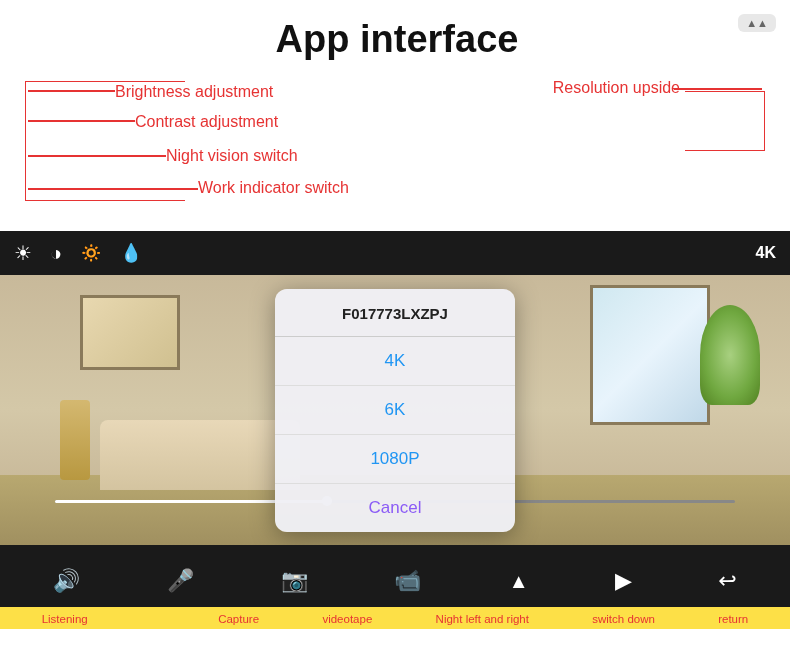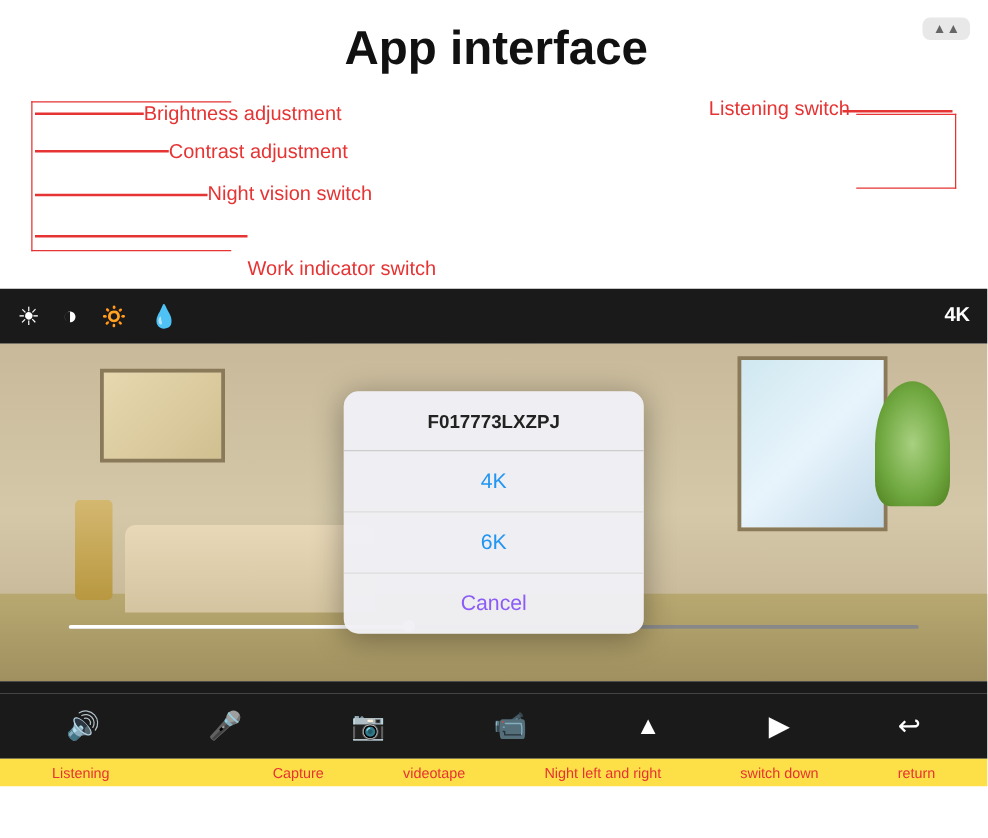--- a/index.html
+++ b/index.html
@@ -177,21 +177,21 @@
       color: #e63333;
       text-align: center;
     }
 
     
 
     
     .ann-brightness { top: 12px; left: 115px; }
     .ann-contrast   { top: 42px; left: 135px; }
     .ann-night      { top: 76px; left: 166px; }
-    .ann-work       { top: 108px; left: 198px; margin-top: 28px; }
+    .ann-work       { top: 108px; left: 198px; }
     .ann-resolution { top: 8px; right: 110px; }
 
     
     .line-brightness {
       position: absolute;
       top: 19px; left: 28px;
       width: 87px; height: 1.5px;
       background: #e63333;
     }
     .line-contrast {
@@ -340,21 +340,21 @@
 
   <span class="ann-label ann-brightness">Brightness adjustment</span>
   <span class="ann-label ann-contrast">Contrast adjustment</span>
   <span class="ann-label ann-night">Night vision switch</span>
   <span class="ann-label ann-work">Work indicator switch</span>
 
   <div class="bracket-right"></div>
 
   <div class="line-resolution"></div>
 
-  <span class="ann-label ann-resolution">Listening switch</span>
+  <span class="ann-label ann-resolution">Resolution upside</span>
 
 </div>
 
 <div class="cam-toolbar-top">
   <div class="cam-icons-left">
     <span class="cam-icon">☀</span>
     <span class="cam-icon">◑</span>
     <span class="cam-icon" style="font-size:18px;">🔅</span>
     <span class="cam-icon" style="color:#60c4e8; font-size:18px;">💧</span>
   </div>
@@ -370,20 +370,21 @@
     <div class="room-sofa"></div>
     <div class="room-lamp"></div>
     <div class="room-plant"></div>
   </div>
 
   <div class="dialog-overlay">
     <div class="dialog-box">
       <div class="dialog-title">F017773LXZPJ</div>
       <div class="dialog-option">4K</div>
       <div class="dialog-option">6K</div>
+      <div class="dialog-option">1080P</div>
       <div class="dialog-option cancel">Cancel</div>
     </div>
   </div>
 </div>
 
 <div style="position:relative; background:#1a1a1a; height:10px;">
   <div class="vol-slider">
     <div class="vol-slider-fill">
       <div class="vol-slider-thumb"></div>
     </div>

